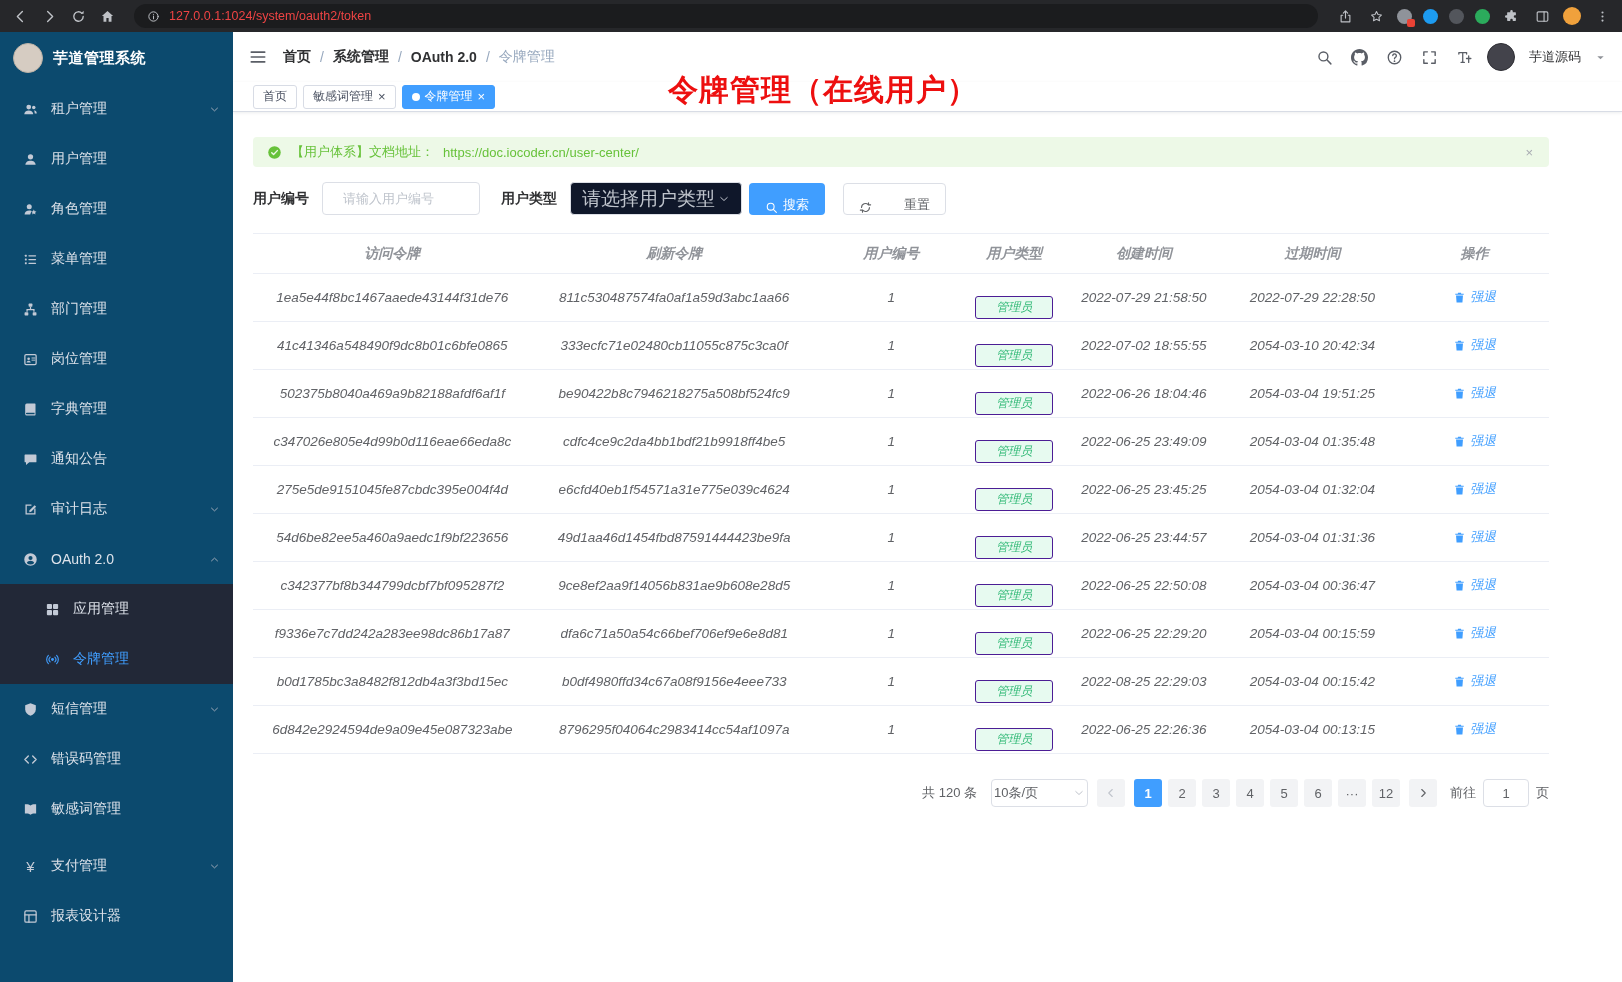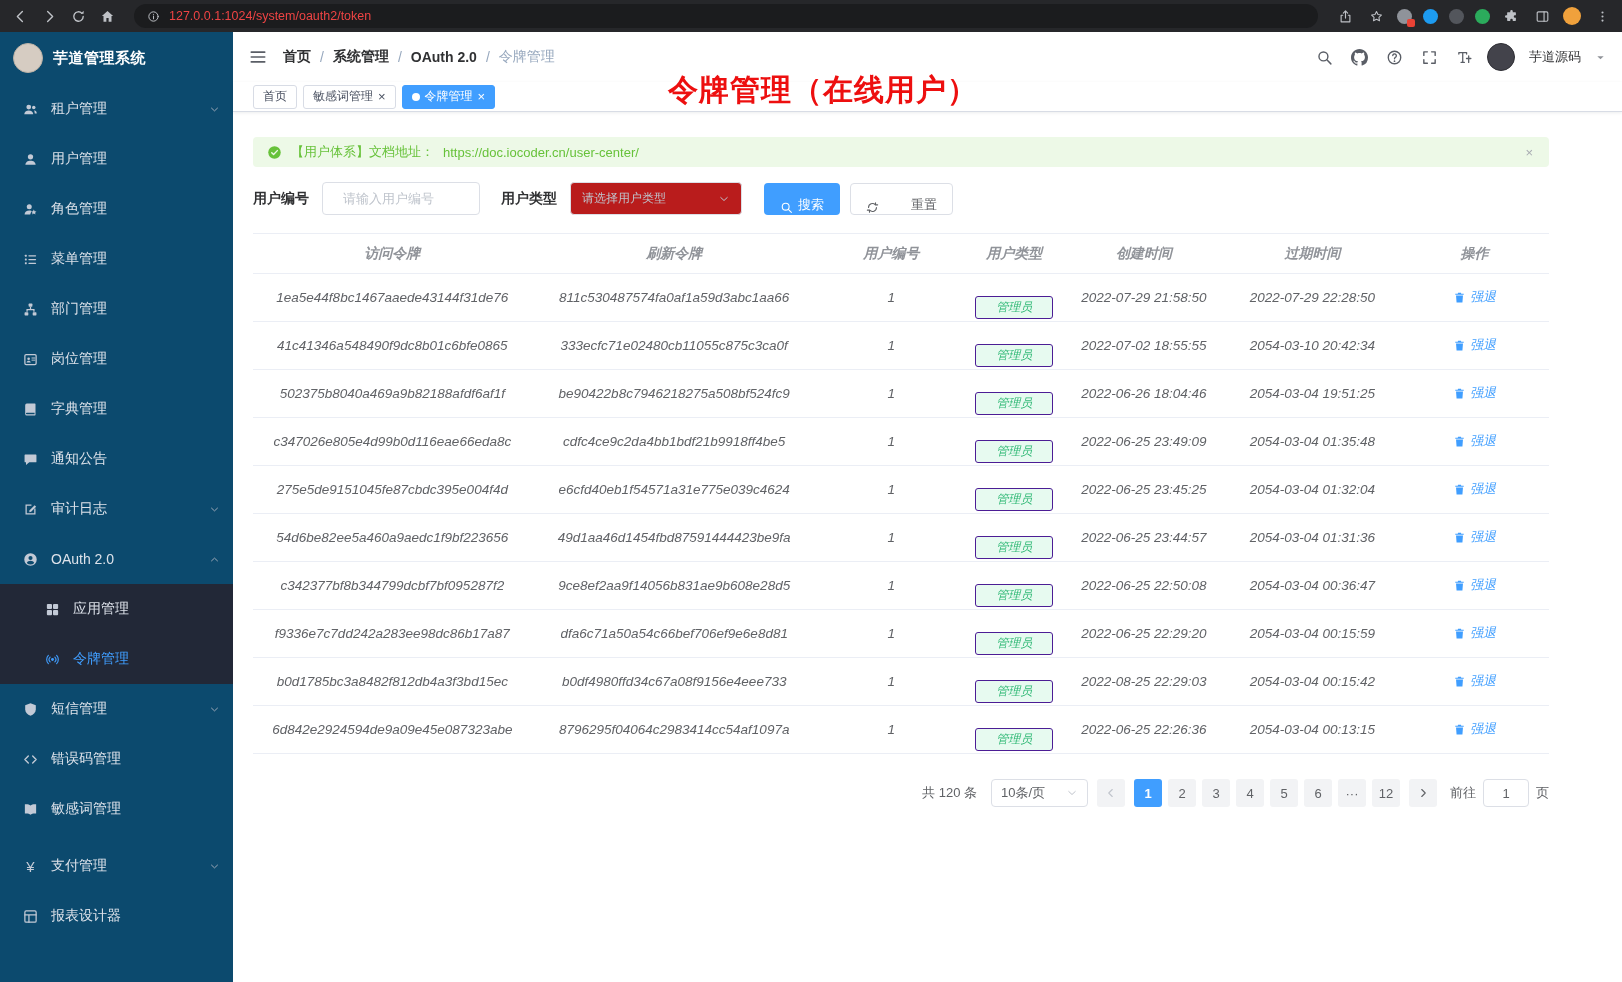--- a/index.html
+++ b/index.html
@@ -60,37 +60,37 @@
   .alert { height:30px; background:#edf9e7; border-radius:4px; display:flex; align-items:center; gap:9px; padding:0 14px; font-size:13px; color:#67c23a; margin-bottom:15px; position:relative; }
   .alert-icon { font-size:15px; color:#67c23a; display:flex; }
   .alert-link { color:#67c23a; cursor:pointer; text-decoration:none; }
   .alert-close { position:absolute; right:16px; color:#a8abb2; font-size:13px; cursor:pointer; display:flex; }
 
   .filter { display:flex; align-items:center; margin-bottom:18px; }
   .f-label { font-size:14px; font-weight:bold; color:#303133; margin-right:13px; }
   .f-label.l2 { margin-left:21px; }
   .f-input { width:158px; height:33px; border:1px solid #dcdfe6; border-radius:4px; padding:0 20px; font-size:13px; color:#606266; outline:none; background:#fff; }
   .f-input::placeholder, .goto-input::placeholder { color:#bfc4cc; }
-  .f-select { width:172px; height:33px; border:1px solid #dcdfe6; border-radius:4px; display:flex; align-items:center; justify-content:space-between; padding:0 11px; font-size:12px; color:#bfc4cc; background:#b91c1c; cursor:pointer; margin-right:22px; }
+  .f-select { width:172px; height:33px; border:1px solid #dcdfe6; border-radius:4px; display:flex; align-items:center; justify-content:space-between; padding:0 11px; font-size:19px; color:#bfc4cc; background:#0f172a; cursor:pointer; margin-right:7px; }
   .sel-caret { font-size:12px; color:#c0c4cc; display:flex; }
   .btn { height:32px; border-radius:4px; font-size:13px; display:inline-flex; align-items:flex-end; gap:5px; padding:0 15px; cursor:pointer; border:1px solid transparent; font-family:Liberation Mono, monospace; }
   .btn-ic { font-size:13px; display:flex; }
   .btn-primary { background:#409eff; color:#fff; }
-  .btn-default { background:#fff; border-color:#dcdfe6; color:#606266; margin-left:10px;gap:32px; }
+  .btn-default { background:#fff; border-color:#dcdfe6; color:#606266; margin-left:18px;gap:32px; }
 
   table { width:100%; border-collapse:collapse; table-layout:fixed;font-style:italic; }
   col.c1{width:21.5%} col.c2{width:22%} col.c3{width:11.5%} col.c4{width:7.5%} col.c5{width:12.5%} col.c6{width:13.5%} col.c7{width:11.5%}
   th { height:40px; font-size:14px; font-weight:bold; color:#909399; border-top:1px solid #ebeef5; border-bottom:1px solid #ebeef5; text-align:center; }
   td { height:48px; font-size:13.5px; color:#606266; border-bottom:1px solid #ebeef5; text-align:center; white-space:nowrap; overflow:hidden; }
   .tag-success { display:inline-block; padding:3px 20px; font-size:12px; border-radius:3px; background:#e7faf0; border:1px solid #4c1d95; color:#2fb875; line-height:1.2;margin-top:20px; }
   .force { color:#409eff; font-size:13px; display:inline-flex; align-items:center; gap:4px; cursor:pointer; text-decoration:none; }
 
   .pagination { display:flex; align-items:center; justify-content:flex-end; margin-top:25px; font-size:13px; color:#606266; gap:9px; }
   .pg-total { margin-right:5px; }
-  .page-size-select { width:97px; height:28px; border:1px solid #dcdfe6; border-radius:4px; display:flex; align-items:center; justify-content:space-between; padding:0 9px; color:#606266; background:#fff; cursor:pointer; }
+  .page-size-select { width:97px; height:28px; border:1px solid #dcdfe6; border-radius:4px; display:flex; align-items:center; justify-content:space-between; padding:0 2px; color:#606266; background:#fff; cursor:pointer; }
   .pg-pages { display:flex; gap:6px; }
   .pg-btn { min-width:28px; height:28px; padding:0 4px; background:#f2f3f5; border-radius:3px; display:inline-flex; align-items:center; justify-content:center; color:#606266; cursor:pointer; font-size:13px; }
   .pg-btn.active { background:#409eff; color:#fff; font-weight:bold; }
   .pg-btn .pg-ic { font-size:12px; display:flex; }
   .pg-btn.disabled { color:#c0c4cc; cursor:default; }
   .goto { display:flex; align-items:center; gap:7px; margin-left:4px; }
   .goto-input { width:46px; height:28px; border:1px solid #dcdfe6; border-radius:4px; text-align:center; font-size:13px; color:#606266; outline:none; }
 
   .annotation { position:absolute; left:668px; top:70px; font-size:30px; font-weight:bold; color:#ed0f0f; z-index:20; letter-spacing:1px; white-space:nowrap; }
 </style>

